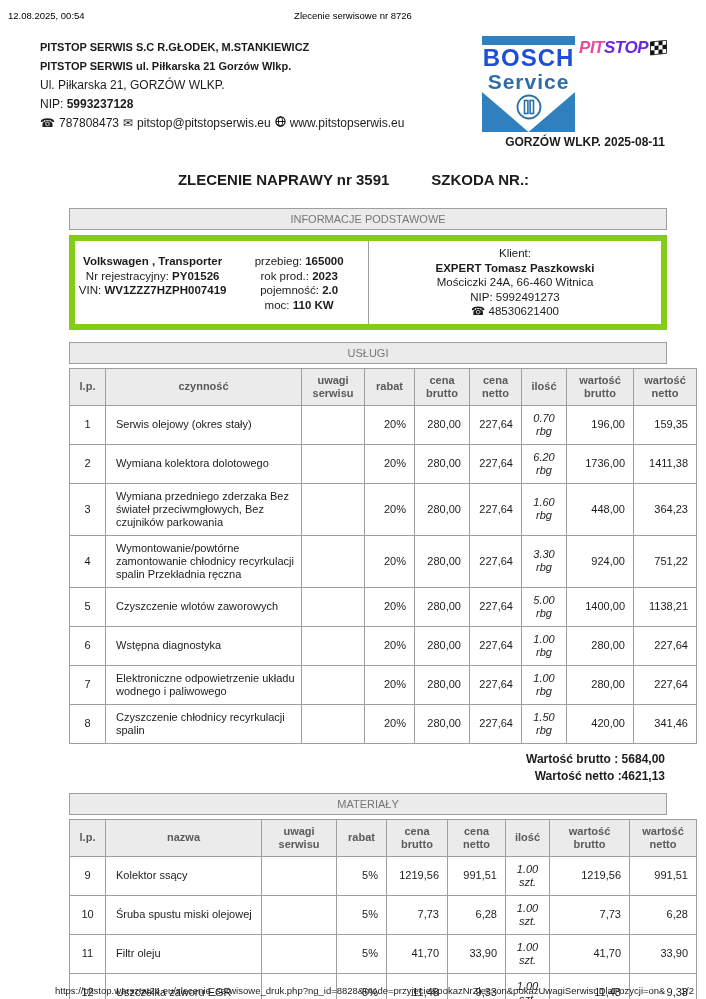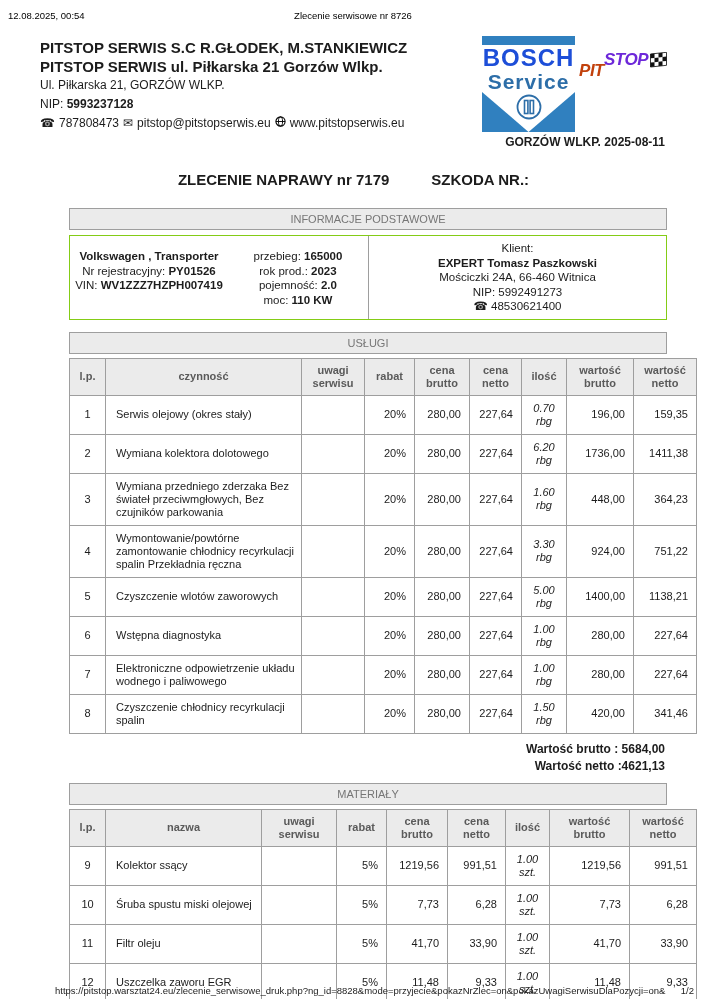--- a/index.html
+++ b/index.html
@@ -13,47 +13,47 @@
   .print-hdr .doc { position:absolute; left:0; width:100%; text-align:center; top:0; }
   .print-ftr { position:absolute; bottom:14px; left:0; width:100%; font-size:9.5px; color:#222; }
   .print-ftr .url { position:absolute; left:55px; right:40px; white-space:nowrap; overflow:hidden; }
   .print-ftr .pg { position:absolute; right:12px; }
 
   .content { position:absolute; left:40px; top:36px; width:627px; }
 
   
   .toprow { display:flex; justify-content:space-between; }
   .company { font-size:12px; line-height:19px; padding-top:2px; }
-  .company .b { font-weight:bold; font-size:15px; }
+  .company .b { font-weight:bold; font-size:11px; }
   .company .contact { display:flex; align-items:center; gap:4px; }
   .company .glyph { font-size:12px; }
   .logoCol { width:185px; text-align:right; }
   .boschWrap { display:flex; align-items:flex-start; }
   .bosch { width:97px; text-align:center; }
   .bosch .bar { height:9px; background:#3080bf; }
   .bosch .bosch-txt { color:#1d4ed8; font-weight:bold; font-size:24px; letter-spacing:1px; line-height:26px; font-family:"Liberation Sans",sans-serif; }
   .bosch .service-txt { color:#2d6ea8; font-weight:bold; font-size:21px; line-height:21px; letter-spacing:1px; }
   .bosch .vzone { position:relative; height:40px; background:#3080bf; }
   .bosch .vzone .whiteV { position:absolute; inset:0; background:#fff; clip-path:polygon(0 0,100% 0,50% 100%); }
   .bosch .vzone svg { position:relative; margin-top:1px; }
   .pitstop { margin-left:4px; margin-top:2px; display:flex; align-items:center; font-style:italic; font-weight:bold; font-size:17px; letter-spacing:-0.5px; white-space:nowrap; }
-  .pitstop .pit { color:#c2410c;margin-top:23px; }
+  .pitstop .pit { color:#ec4899; }
   .pitstop .stop { color:#6d28d9; }
   .pitstop svg { margin-left:2px; }
   .placeDate { font-weight:bold; font-size:12px; margin-top:3px; padding-right:2px; }
 
   
   .titleRow { text-align:center; font-weight:bold; font-size:15px; margin-top:22px; }
   .titleRow .gap { display:inline-block; width:42px; }
 
   
   .secbar { border:1px solid #9e9e9e; background:#ebebeb; color:#767676; text-align:center; font-size:11px; height:22px; line-height:21px; }
 
   
-  .infobox { border:1px solid #84cc16; margin-top:5px; display:flex; min-height:72px; font-size:11.5px; line-height:14.5px; }
+  .infobox { border:6px solid #84cc16; margin-top:5px; display:flex; min-height:72px; font-size:11.5px; line-height:14.5px; }
   .infobox .left { width:50%; display:flex; padding:6px 0 6px 0; }
   .infobox .veh { width:53%; text-align:center; padding-top:7px; }
   .infobox .specs { width:47%; text-align:center; padding-top:7px; }
   .infobox .right { width:50%; border-left:1px solid #9e9e9e; text-align:center; padding:5px 4px; }
   .bold { font-weight:bold; }
 
   
   .tblwrap { margin-top:14px;margin-left:29px; }
   table { border-collapse:collapse; width:627px; table-layout:fixed; margin-top:4px; font-size:11px; }
   th, td { border:1px solid #9e9e9e; vertical-align:middle; line-height:13px; }
@@ -132,21 +132,21 @@
                 </g>
               </g>
             </svg>
           </div>
         </div>
         <div class="placeDate">GORZÓW WLKP. 2025-08-11</div>
       </div>
     </div>
 
     <div class="titleRow">
-      <span>ZLECENIE NAPRAWY nr 7179</span><span class="gap"></span><span>SZKODA NR.:</span>
+      <span>ZLECENIE NAPRAWY nr 3591</span><span class="gap"></span><span>SZKODA NR.:</span>
     </div>
 
     <div class="tblwrap" style="margin-top:20px;">
       <div class="secbar">INFORMACJE PODSTAWOWE</div>
       <div class="infobox">
         <div class="left">
           <div class="veh">
             <div class="bold">Volkswagen , Transporter</div>
             <div><span>Nr rejestracyjny: </span><span class="bold">PY01526</span></div>
             <div><span>VIN: </span><span class="bold">WV1ZZZ7HZPH007419</span></div>

